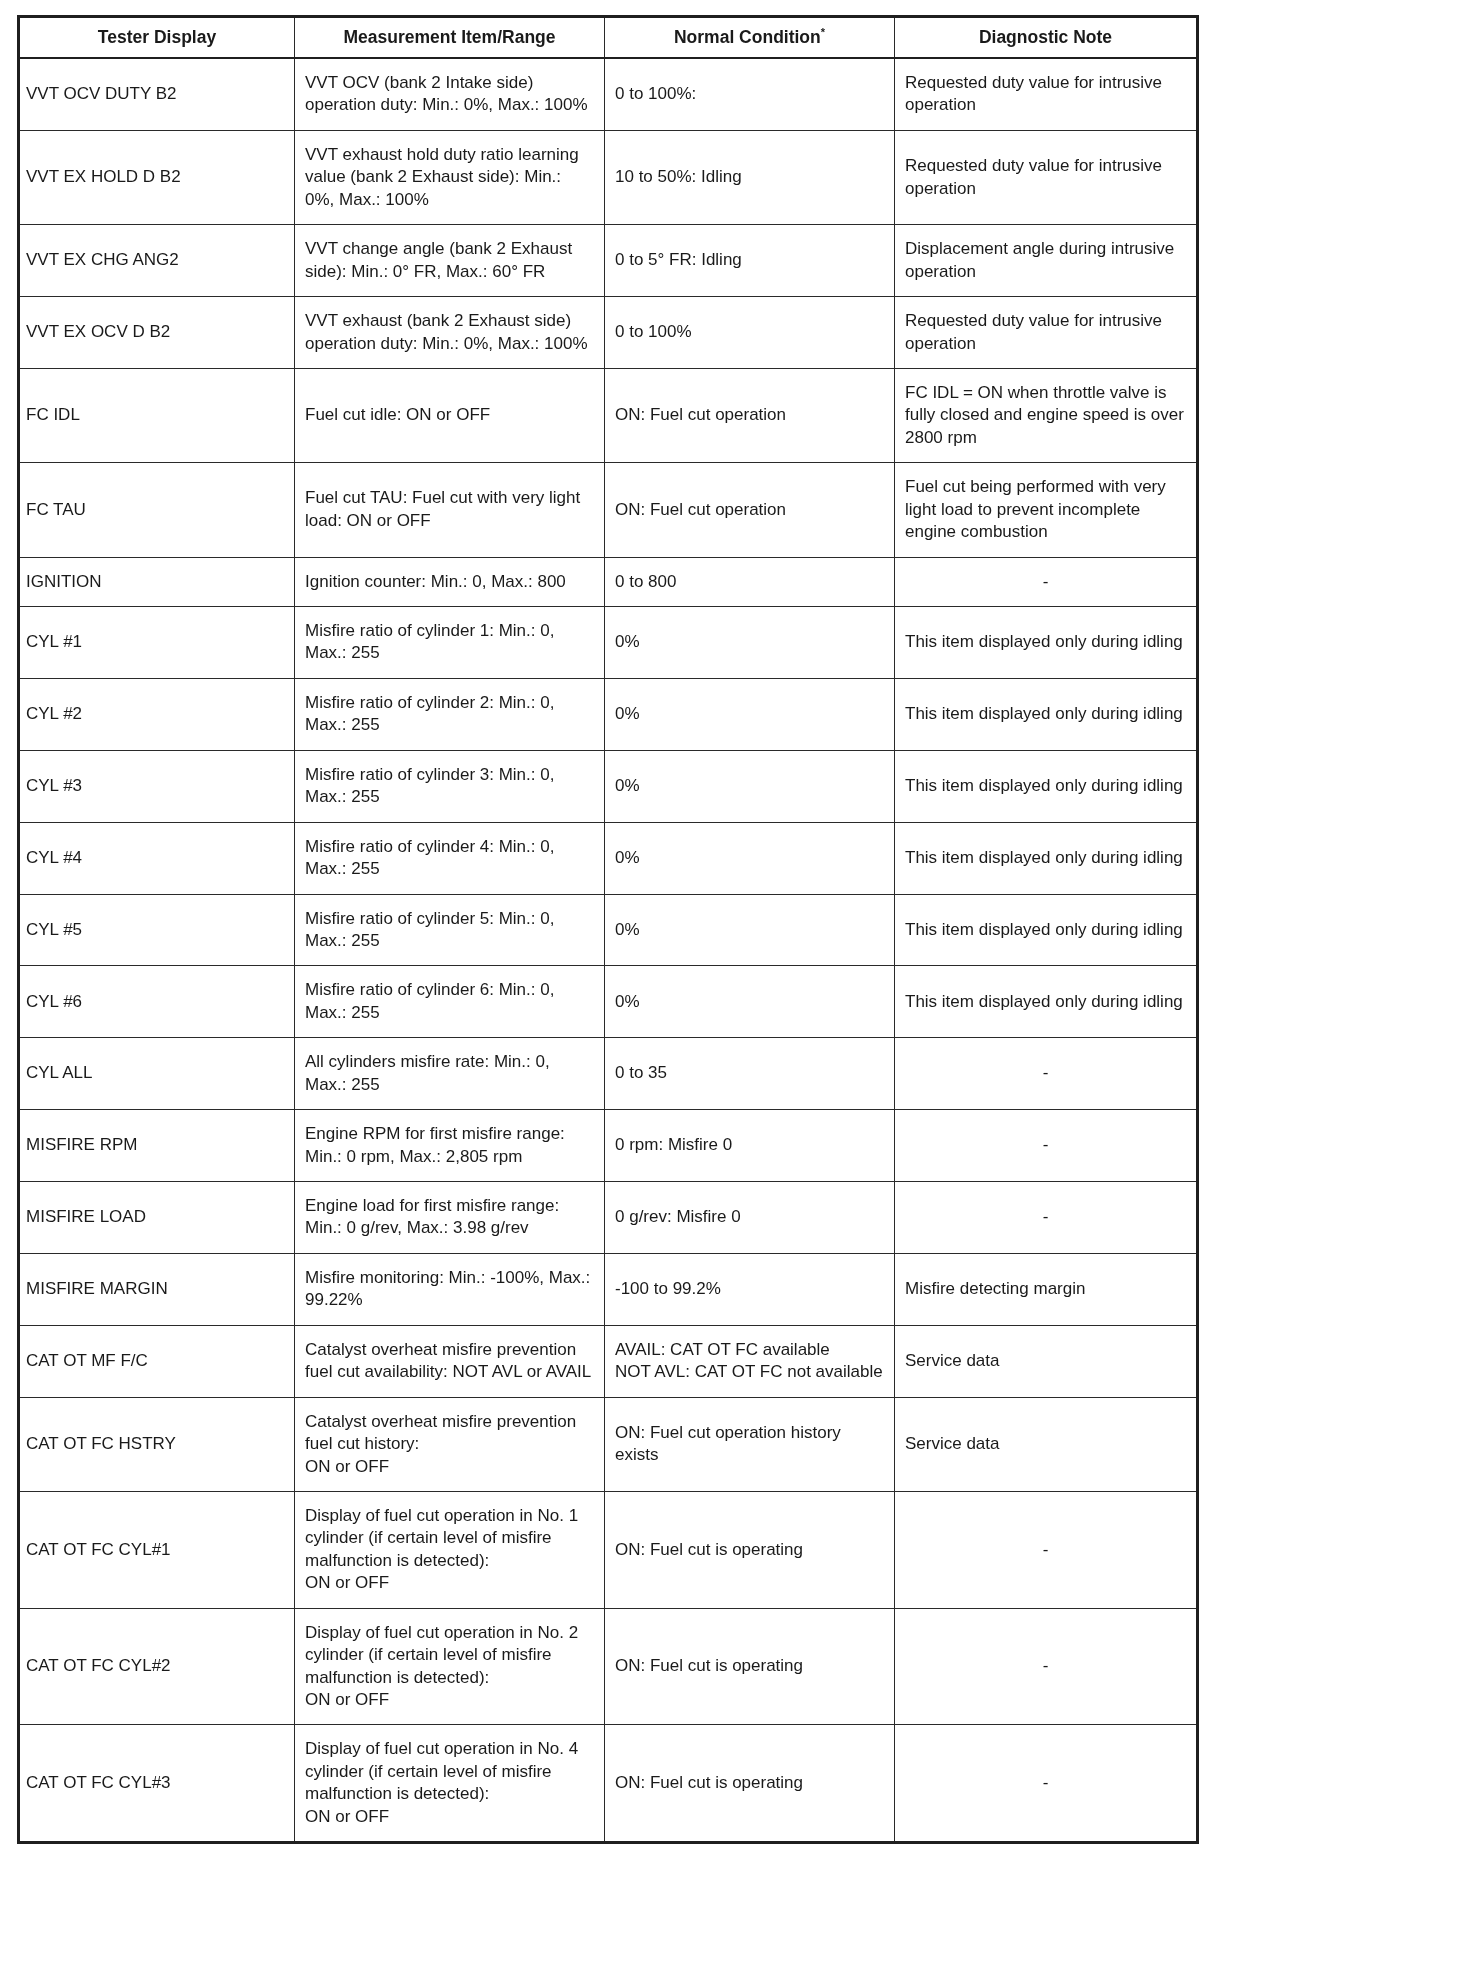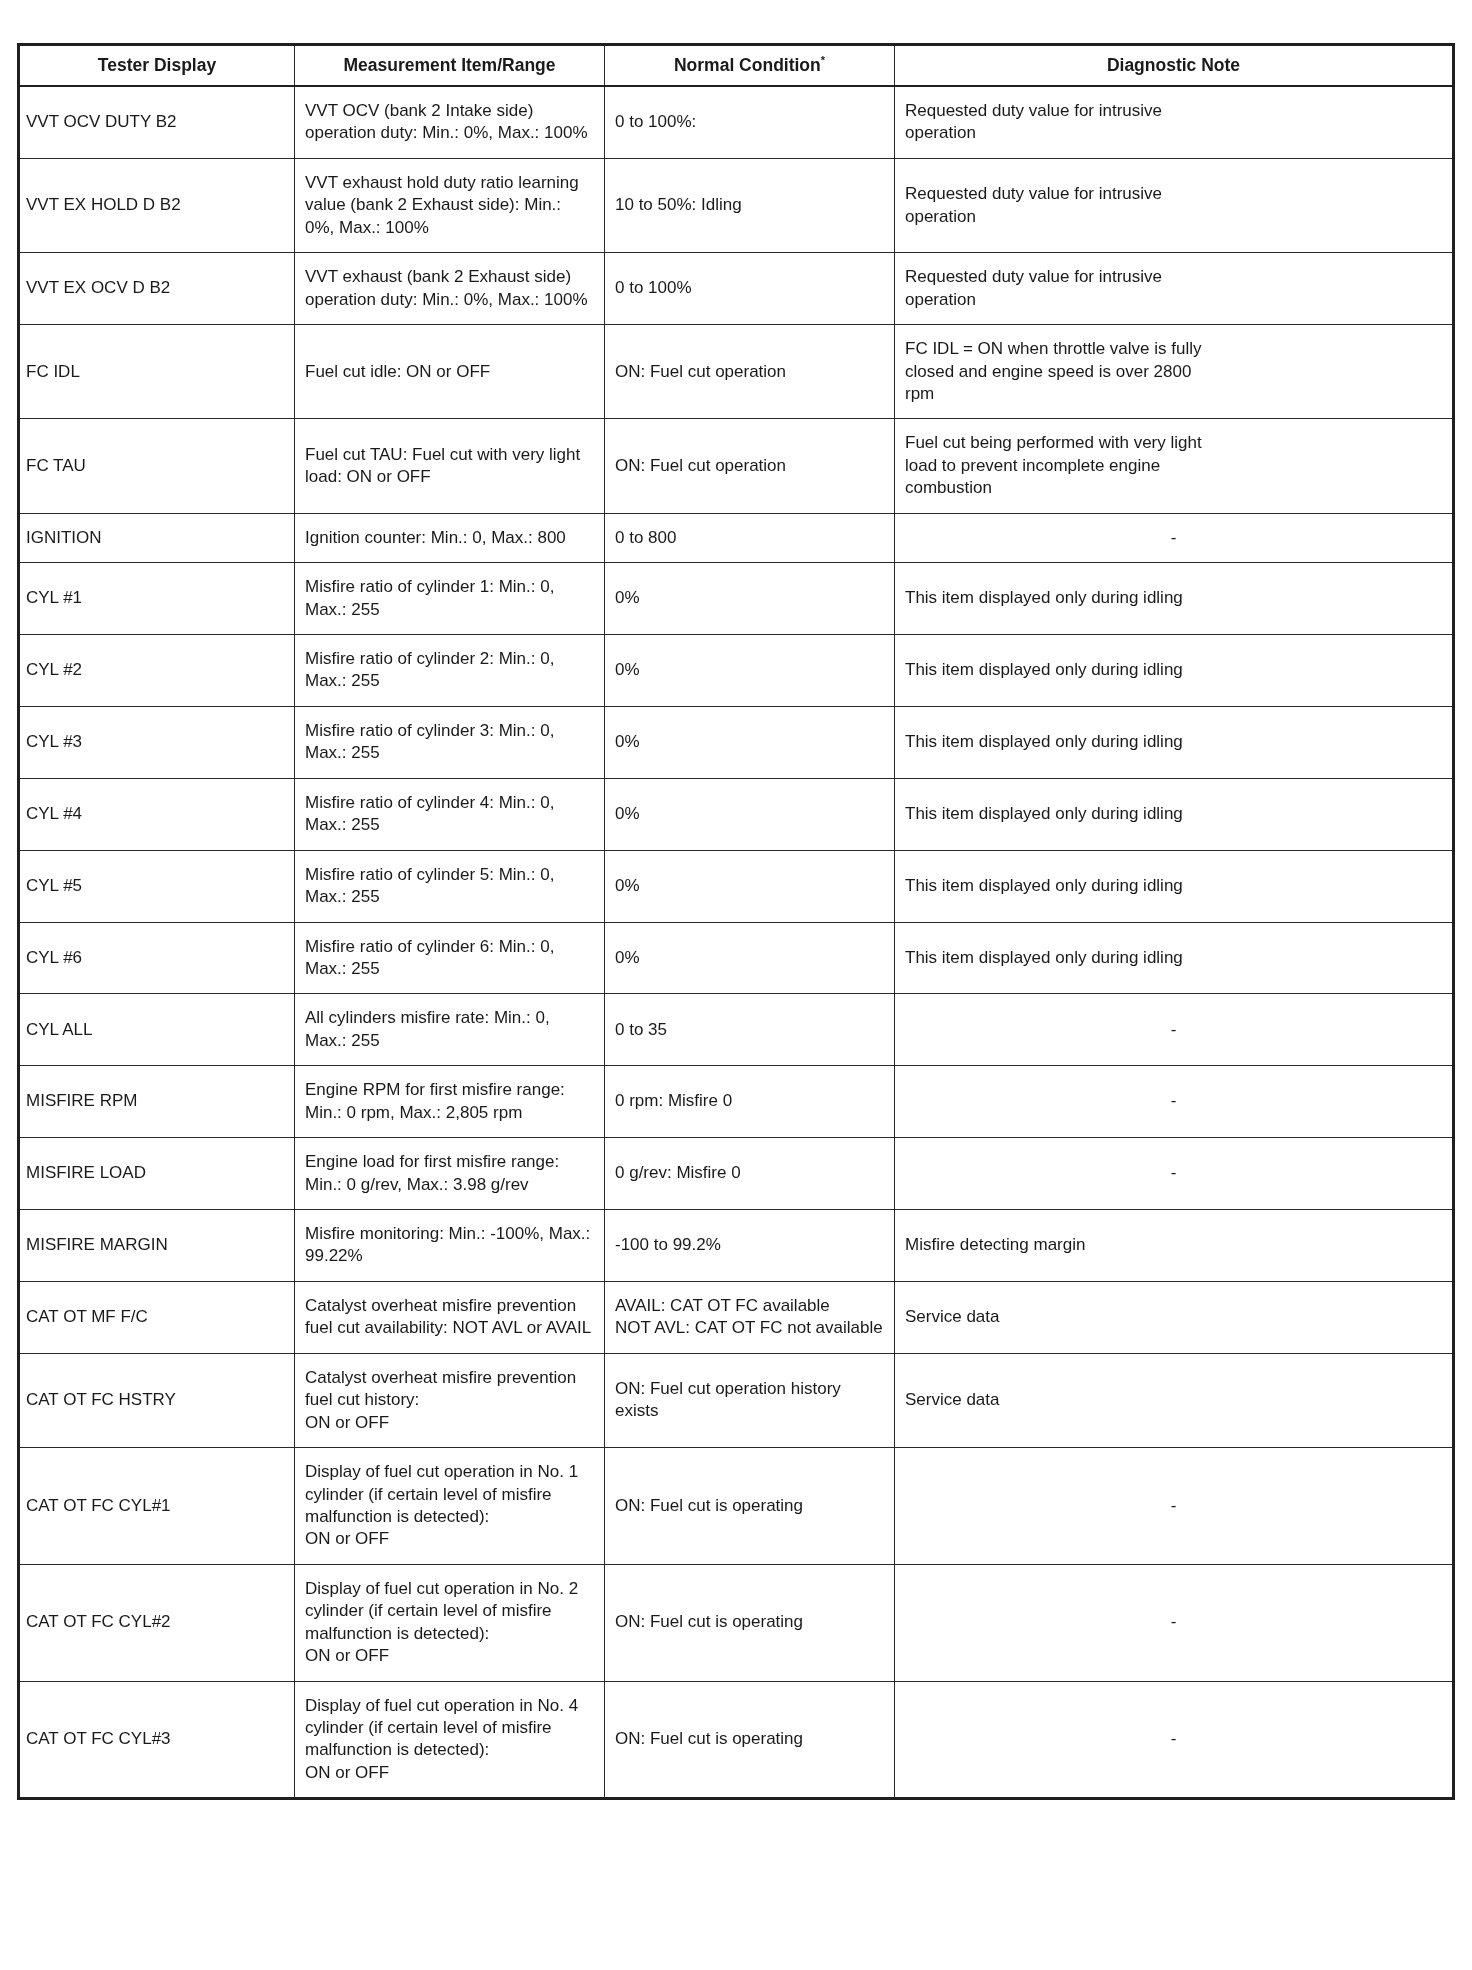--- a/index.html
+++ b/index.html
@@ -5,25 +5,24 @@
   html, body { margin: 0; padding: 0; }
   body {
     width: 1472px;
     background: #ffffff;
     font-family: "Liberation Sans", sans-serif;
     color: #1a1a1a;
   }
   .page { padding: 15px 17px 20px 17px; }
 
   table.data-table {
-    width: 1438px;
+    width: 1182px;
     border-collapse: collapse;
     table-layout: fixed;
     border: 3px solid #1f1f1f;
-    margin-top: 28px;
   }
   .data-table th, .data-table td {
     border: 1px solid #2a2a2a;
     vertical-align: middle;
     background: #ffffff;
   }
   .data-table th {
     font-size: 17.5px;
     font-weight: bold;
     text-align: center;
@@ -77,20 +76,26 @@
           <td class="col-normal_condition"><div class="cell-text">0 to 100%:</div></td>
           <td class="col-diagnostic_note"><div class="cell-text">Requested duty value for intrusive operation</div></td>
         </tr>
         <tr>
           <td class="col-tester_display"><div class="cell-text">VVT EX HOLD D B2</div></td>
           <td class="col-measurement"><div class="cell-text">VVT exhaust hold duty ratio learning value (bank 2 Exhaust side): Min.: 0%, Max.: 100%</div></td>
           <td class="col-normal_condition"><div class="cell-text">10 to 50%: Idling</div></td>
           <td class="col-diagnostic_note"><div class="cell-text">Requested duty value for intrusive operation</div></td>
         </tr>
         <tr>
+          <td class="col-tester_display"><div class="cell-text">VVT EX CHG ANG2</div></td>
+          <td class="col-measurement"><div class="cell-text">VVT change angle (bank 2 Exhaust side): Min.: 0° FR, Max.: 60° FR</div></td>
+          <td class="col-normal_condition"><div class="cell-text">0 to 5° FR: Idling</div></td>
+          <td class="col-diagnostic_note"><div class="cell-text">Displacement angle during intrusive operation</div></td>
+        </tr>
+        <tr>
           <td class="col-tester_display"><div class="cell-text">VVT EX OCV D B2</div></td>
           <td class="col-measurement"><div class="cell-text">VVT exhaust (bank 2 Exhaust side) operation duty: Min.: 0%, Max.: 100%</div></td>
           <td class="col-normal_condition"><div class="cell-text">0 to 100%</div></td>
           <td class="col-diagnostic_note"><div class="cell-text">Requested duty value for intrusive operation</div></td>
         </tr>
         <tr>
           <td class="col-tester_display"><div class="cell-text">FC IDL</div></td>
           <td class="col-measurement"><div class="cell-text">Fuel cut idle: ON or OFF</div></td>
           <td class="col-normal_condition"><div class="cell-text">ON: Fuel cut operation</div></td>
           <td class="col-diagnostic_note"><div class="cell-text">FC IDL = ON when throttle valve is fully closed and engine speed is over 2800 rpm</div></td>

